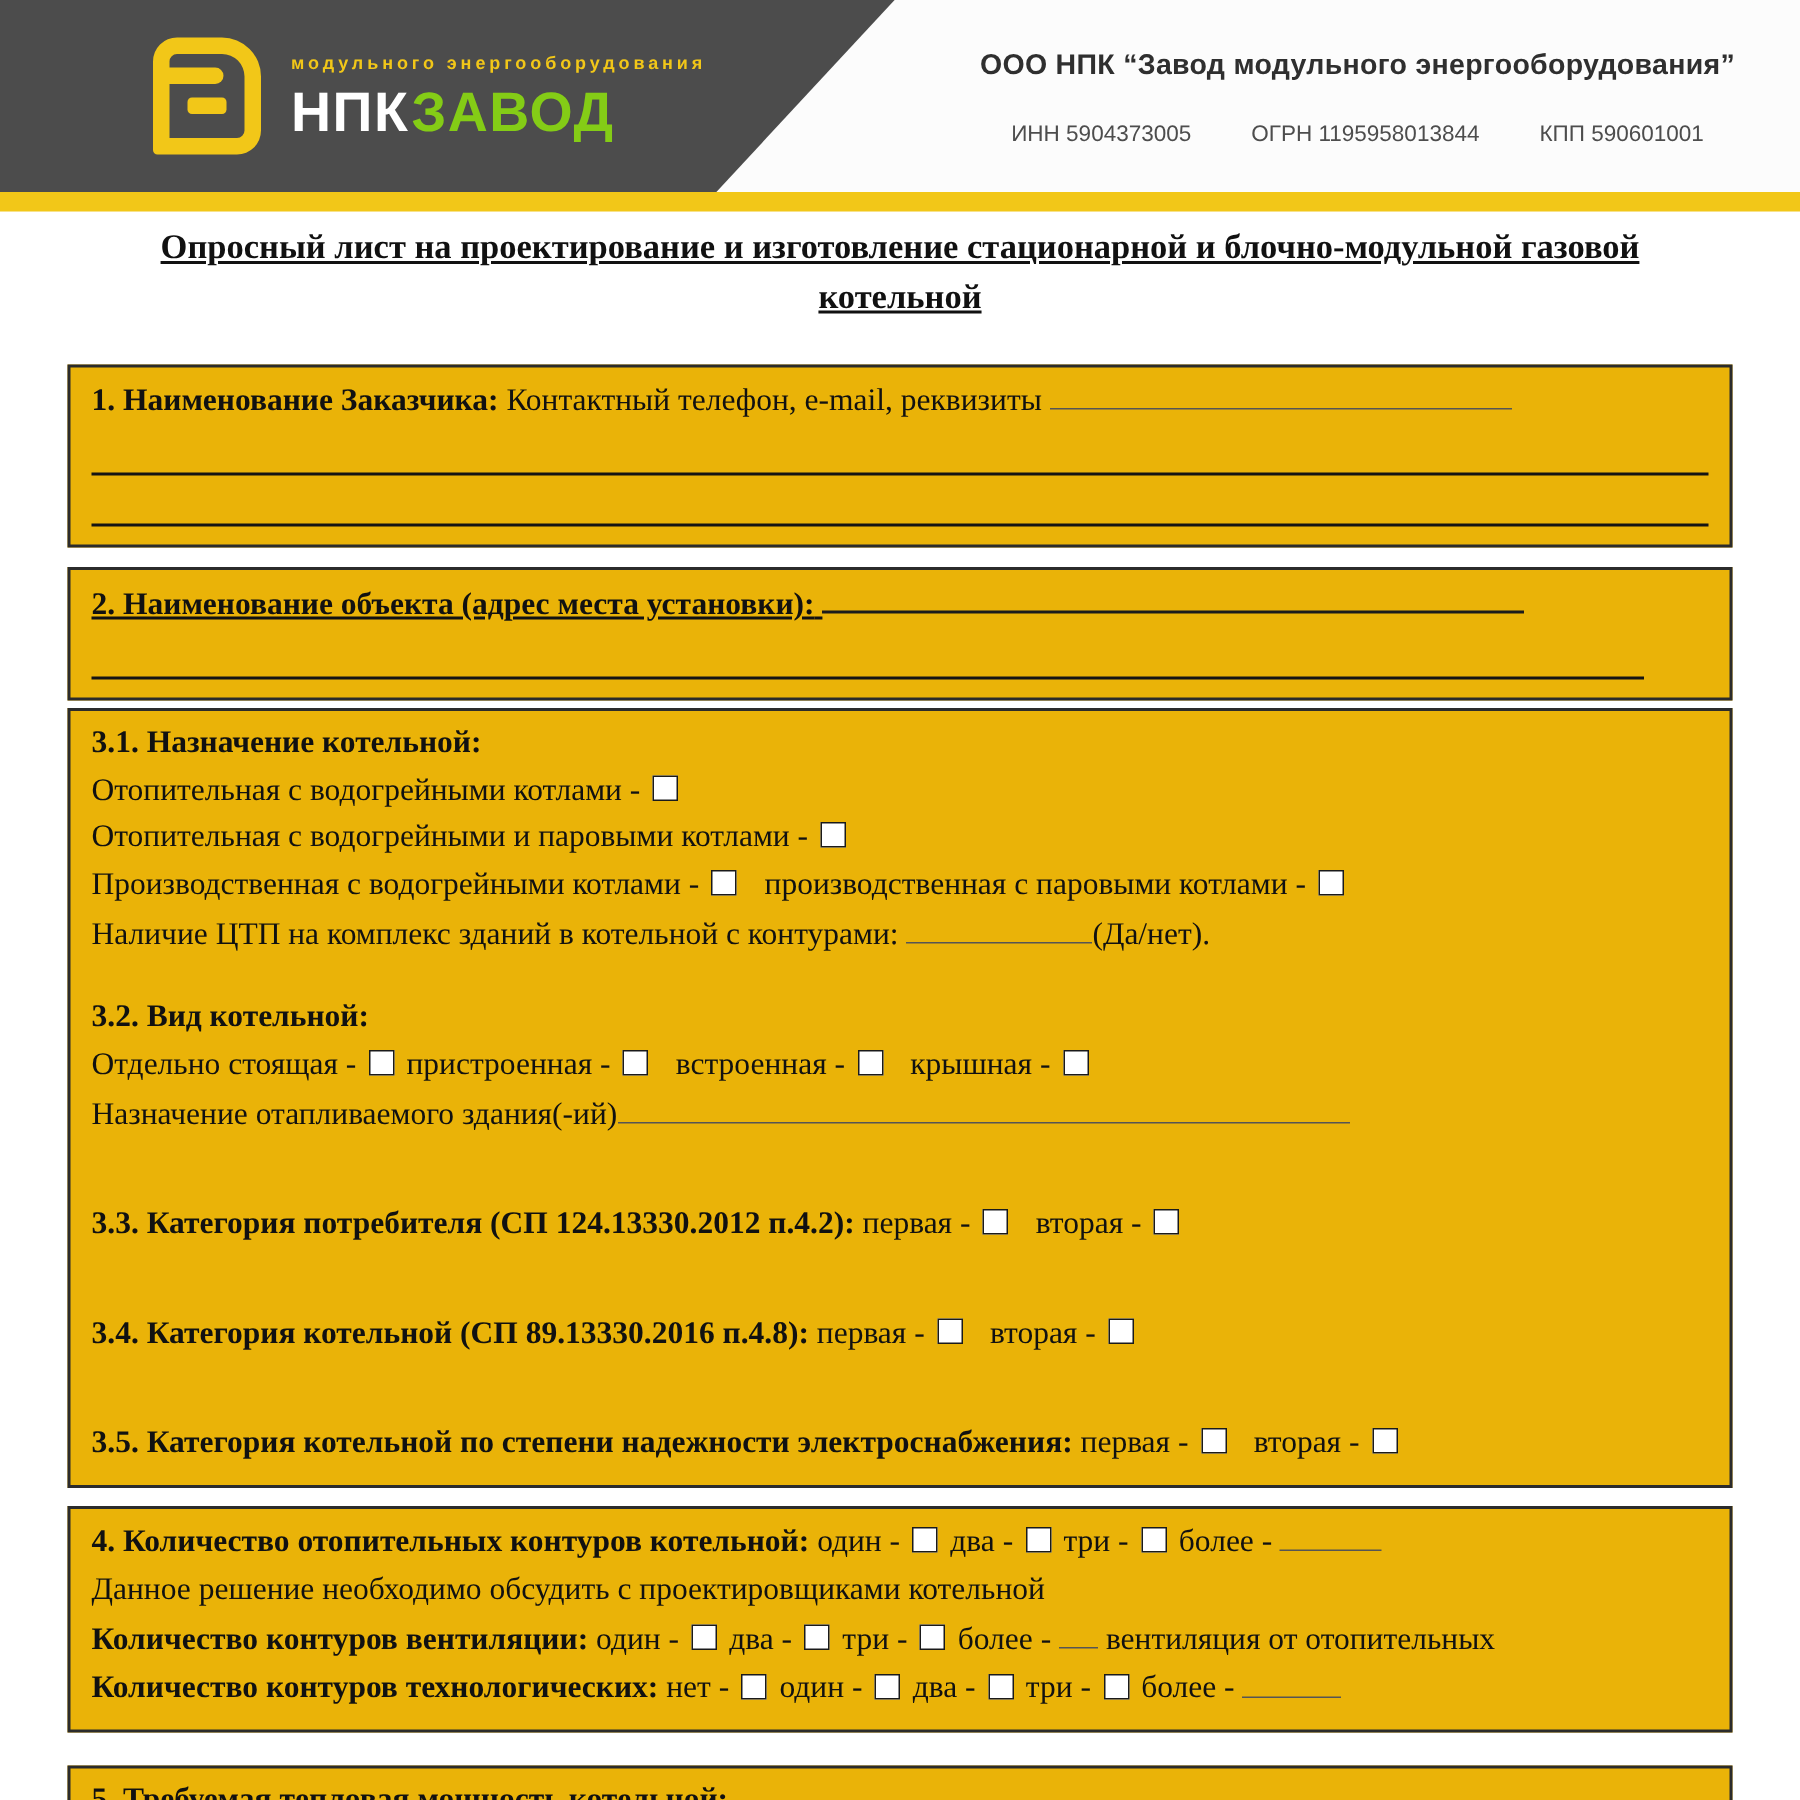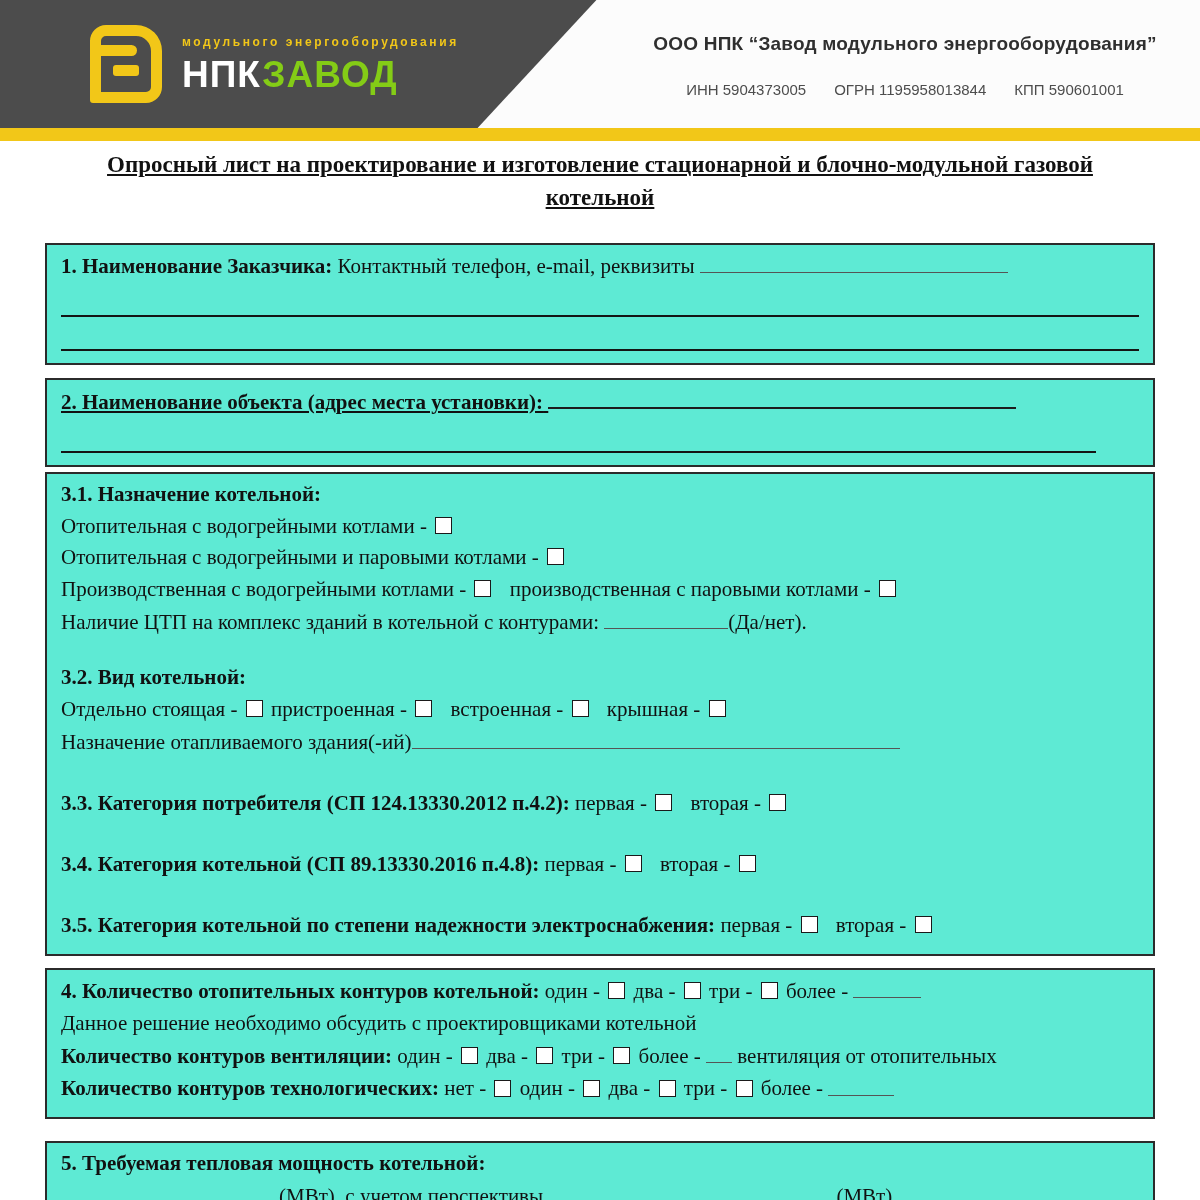--- a/index.html
+++ b/index.html
@@ -8,47 +8,47 @@
     font-family:"Liberation Serif","DejaVu Serif",serif;color:#111;
   }
   
   .header{position:relative;height:141px;background:#fcfcfc;}
   .banner{
     position:absolute;left:0;top:0;width:100%;height:128px;background:#4c4c4c;
     -webkit-clip-path:polygon(0 0,49.7% 0,39.8% 100%,0 100%);
     clip-path:polygon(0 0,49.7% 0,39.8% 100%,0 100%);
   }
   .stripe{position:absolute;left:0;top:128px;width:100%;height:13px;}
-  .logo{position:absolute;left:52px;top:25px;display:flex;align-items:center;gap:20px;padding-left:38px;}
+  .logo{position:absolute;left:64px;top:25px;display:flex;align-items:center;gap:20px;padding-left:38px;}
   .mark{position:relative;width:72px;height:78px;box-sizing:border-box;
     border:11px solid #f2c718;border-radius:16px 26px 16px 3px;}
   .mark .bar1{position:absolute;left:-4px;top:9px;width:40px;height:11px;background:#f2c718;border-radius:0 6px 6px 0;}
   .mark .bar2{position:absolute;left:12px;top:29px;width:26px;height:11px;background:#f2c718;border-radius:3px;}
   .logo-text{font-family:"Liberation Sans","DejaVu Sans",sans-serif;}
   .tagline{color:#f2c718;font-size:12px;font-weight:700;letter-spacing:2.6px;margin-bottom:7px;white-space:nowrap;}
   .brand{font-size:37px;font-weight:800;letter-spacing:1px;line-height:1;white-space:nowrap;}
   .brand .w{color:#ffffff;}
   .brand .y{color:#84cc16;}
   .company{position:absolute;left:640px;top:33px;width:530px;text-align:center;
     font-family:"Liberation Sans","DejaVu Sans",sans-serif;}
   .company-name{font-size:19px;font-weight:700;color:#2f2f2f;letter-spacing:.2px;white-space:nowrap;}
-  .company-ids{margin-top:26px;display:flex;justify-content:center;gap:28px;font-size:15px;color:#4d4d4d;white-space:nowrap;}
+  .company-ids{margin-top:26px;display:flex;justify-content:center;gap:40px;font-size:15px;color:#4d4d4d;white-space:nowrap;}
   
   .title{
     margin:7px auto 0;max-width:1000px;text-align:center;
     font-size:23px;font-weight:700;line-height:1.45;text-decoration:underline;
   }
   
   .box{
     margin:0 45px;border:2px solid #2b2b2b;padding:5px 14px 12px 14px;
-    font-size:21px;line-height:1.52;background:#5eead4;
+    font-size:21px;line-height:1.52;background:#eab308;
   }
   .box p{margin:0;}
   .box .sp{margin-top:23px;}   
-  .box .sp-lg{margin-top:29px;}
+  .box .sp-lg{margin-top:41px;}
   .mb13{margin-bottom:13px;} .mb5{margin-bottom:5px;text-decoration:underline;} .mb12{margin-bottom:12px;} .mb22{margin-bottom:22px;}
   .mt28{margin-top:28px;}
   b{font-weight:700;}
   
   .bl{display:inline-block;border-bottom:2px solid #1c1c1c;height:1.05em;vertical-align:baseline;}
   .bl.thin{border-bottom:1.5px solid #555;}
   .rule{border-bottom:2.5px solid #141414;height:0;margin-top:32px;}
   .rule.short{width:96%;}
   .cb{display:inline-block;width:15px;height:15px;border:1.6px solid #1a1a1a;background:#fff;
       vertical-align:-1px;margin:0 3px;}

